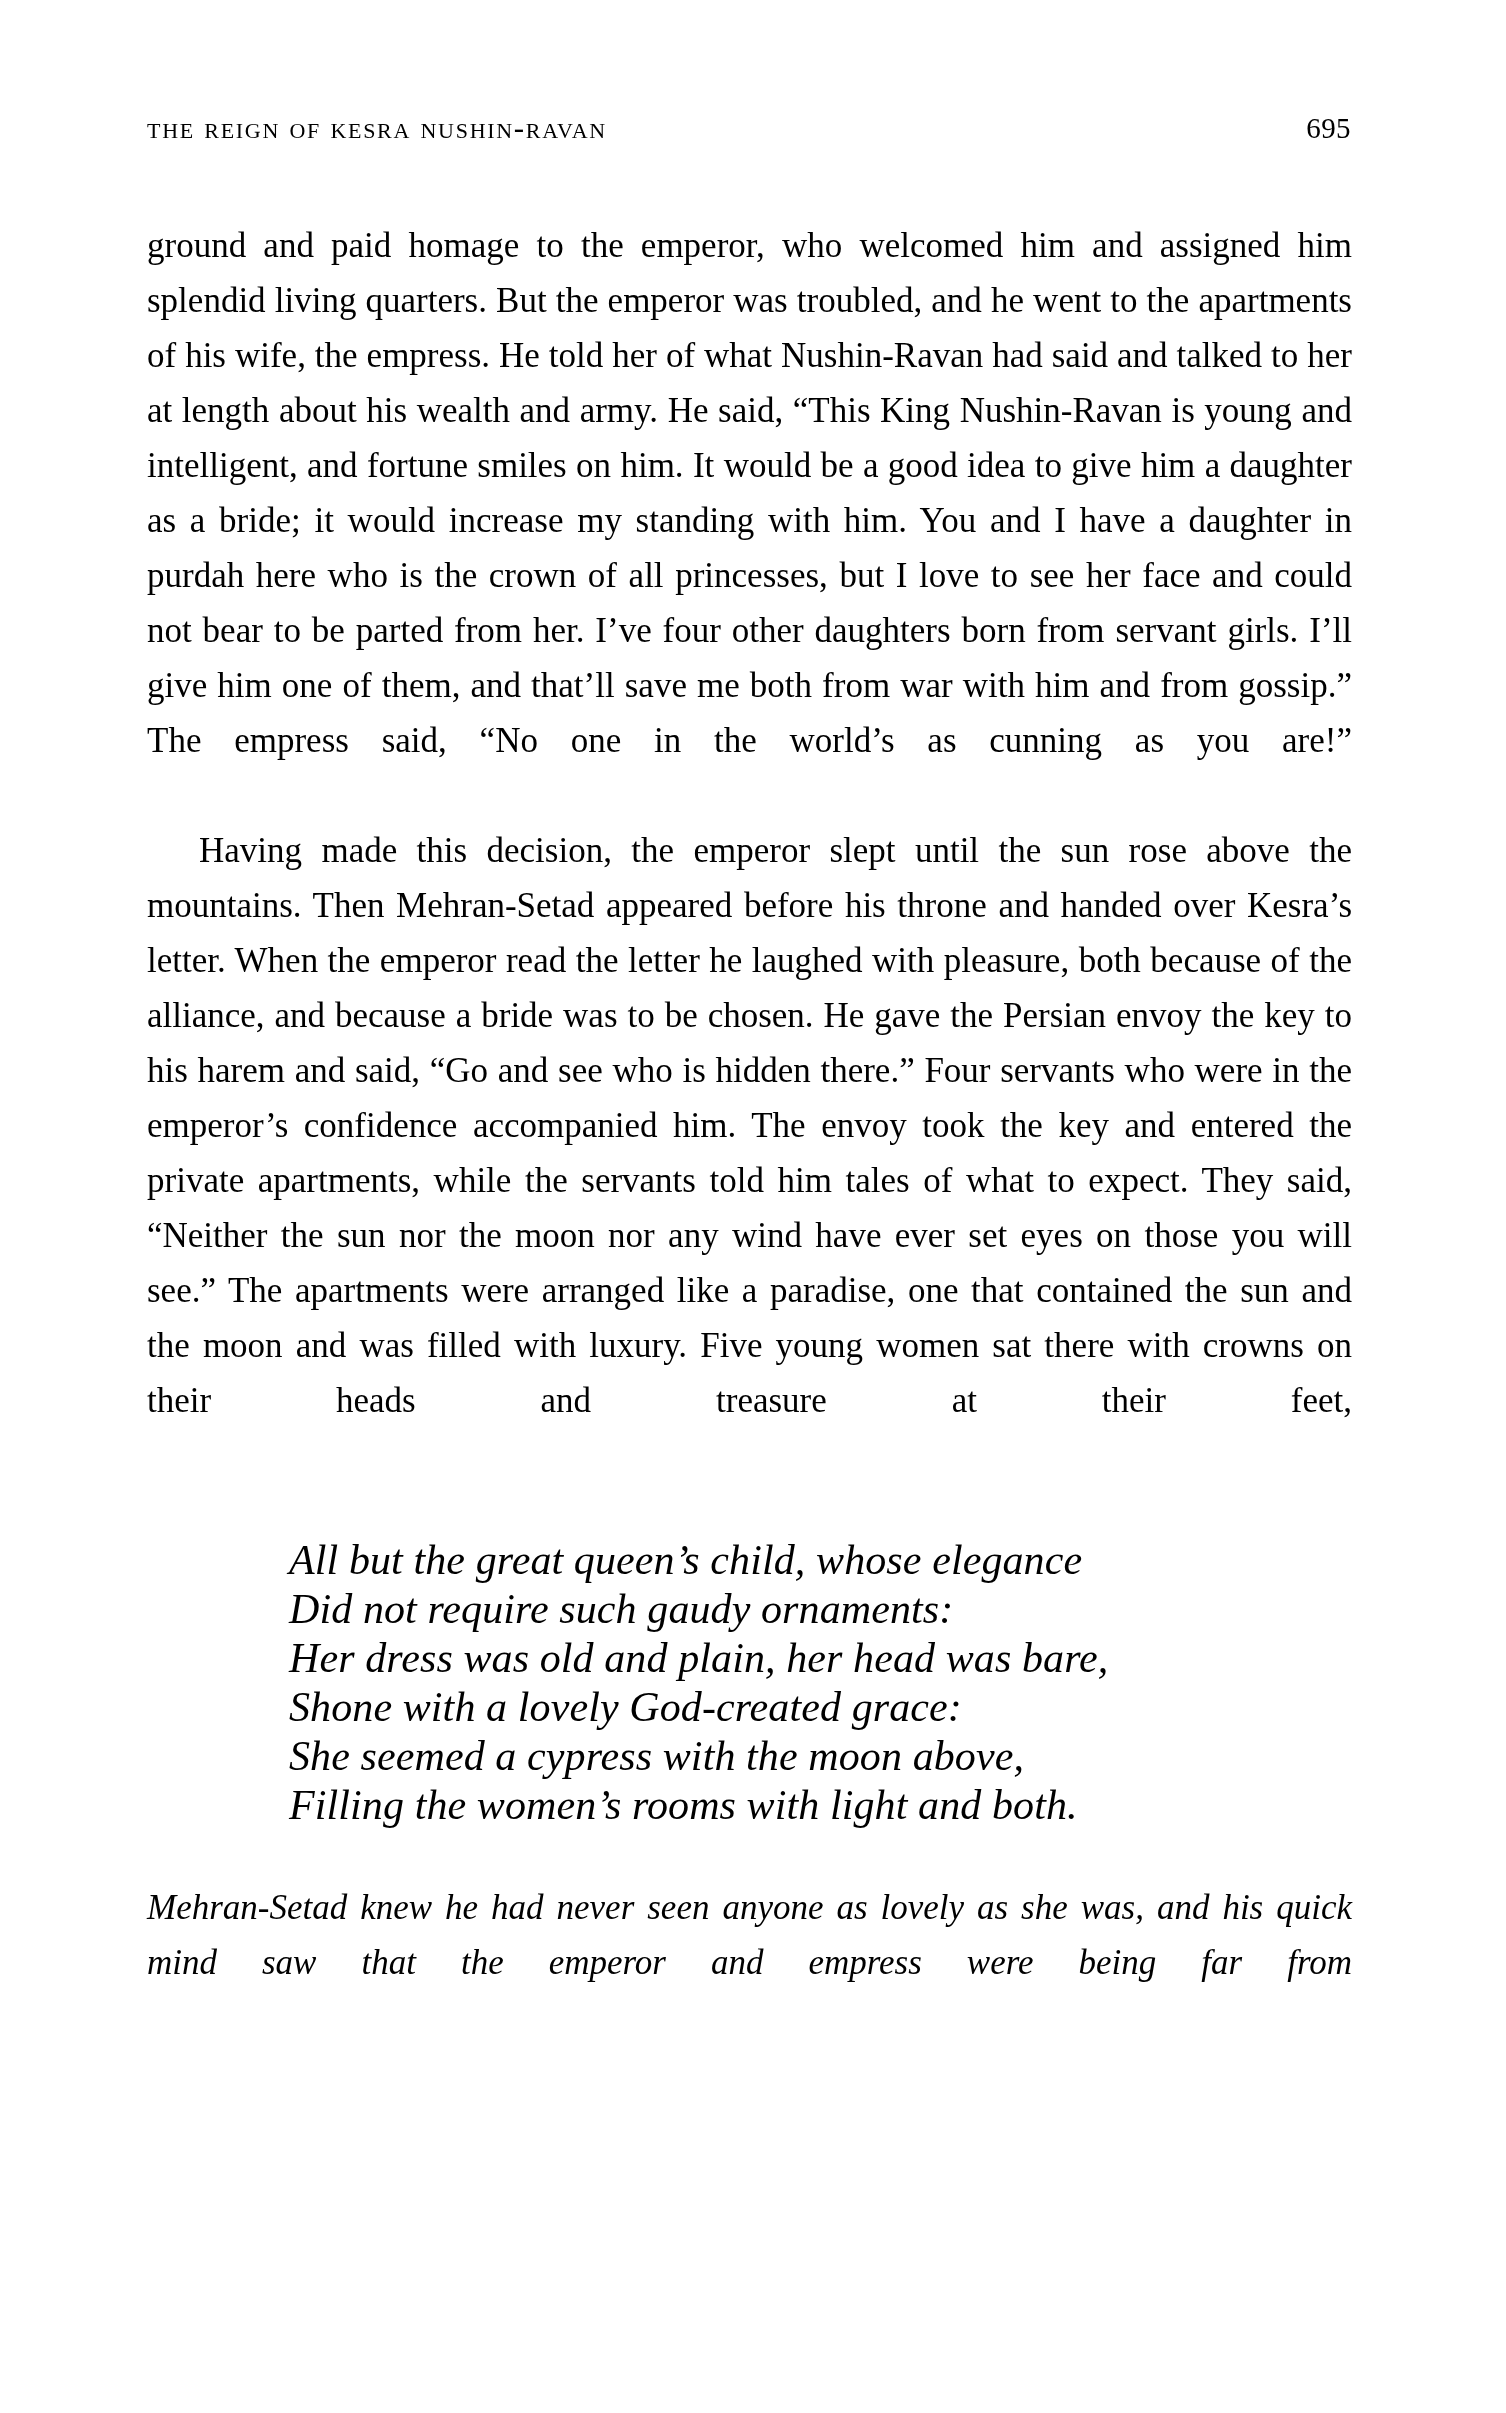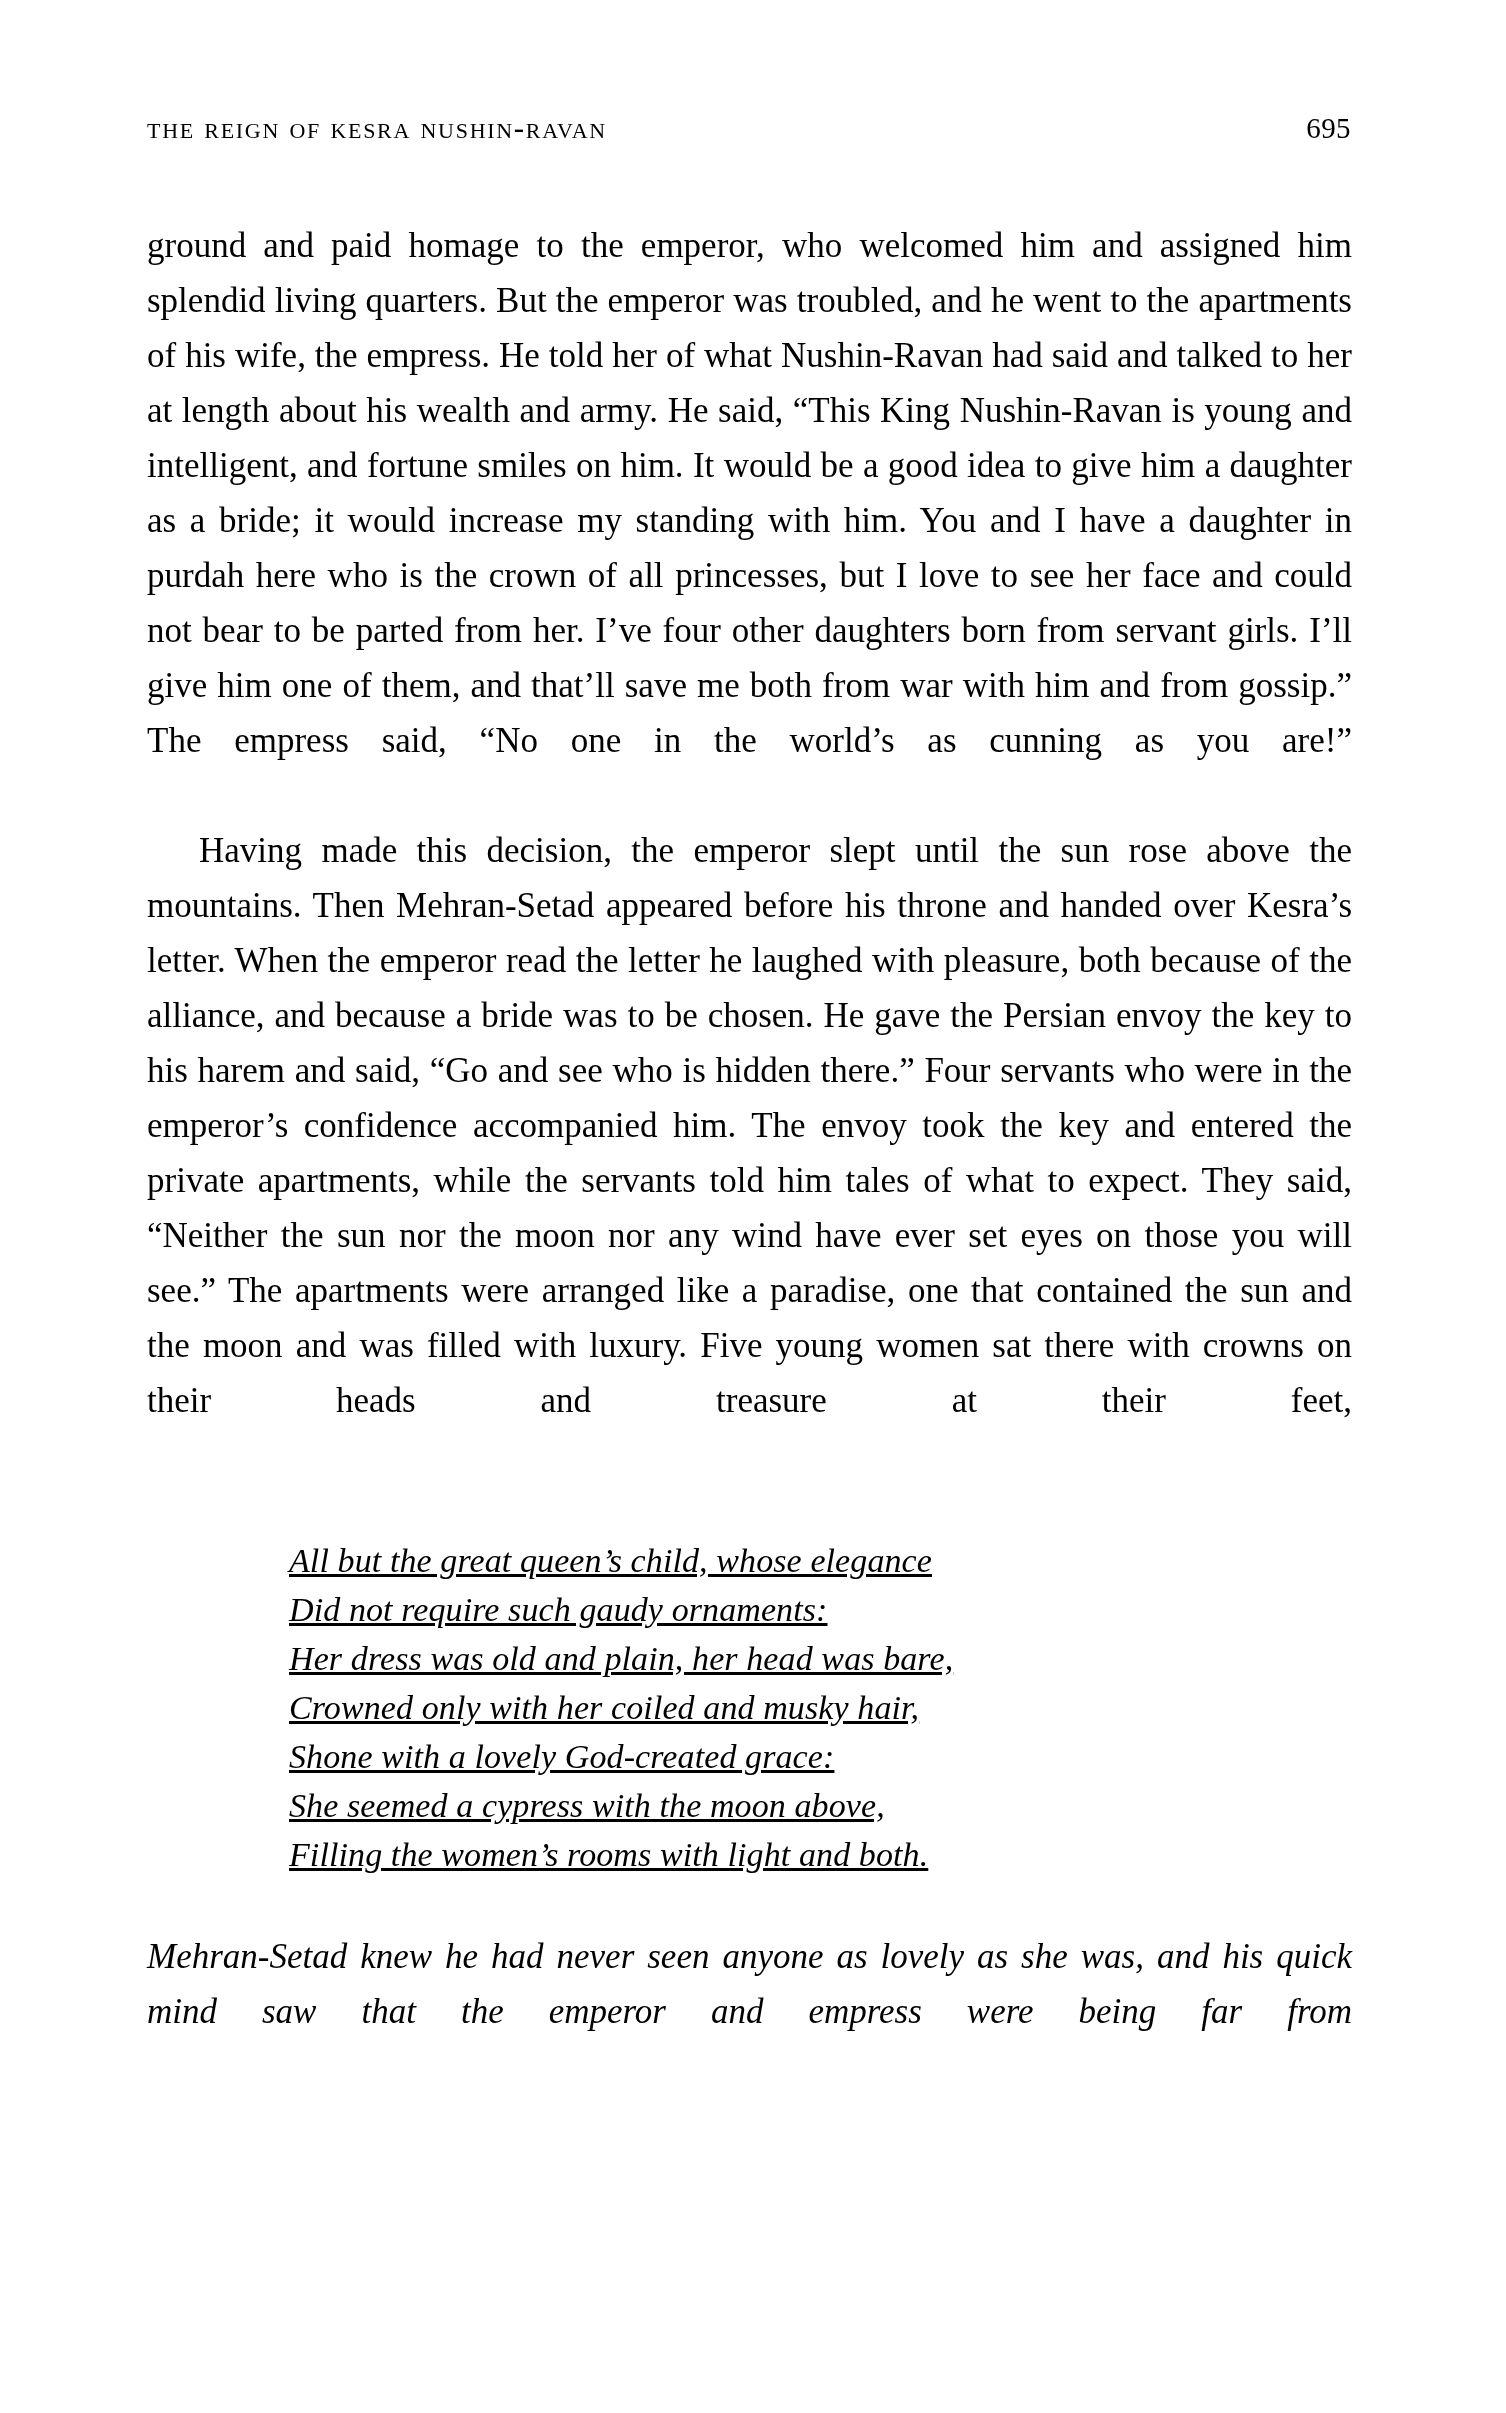--- a/index.html
+++ b/index.html
@@ -79,25 +79,24 @@
 
   
   .verse {
     margin: 0;
     padding-left: 142px;
     padding-top: 53px;
     padding-bottom: 50px;
   }
   .verse-line {
     font-style: italic;
-    font-size: 34px;
+    font-size: 42px;
     line-height: 49px;
     white-space: nowrap;
     letter-spacing: 0.1px;
-    text-decoration: underline;
   }
 
   .after-verse {
     margin: 0;
     font-style: italic;
   }
 </style>
 </head>
 <body>
 
@@ -111,21 +110,20 @@
   <div class="textblock">
 
     <p class="body-para">ground and paid homage to the emperor, who welcomed him and assigned him splendid living quarters. But the emperor was troubled, and he went to the apartments of his wife, the empress. He told her of what Nushin-Ravan had said and talked to her at length about his wealth and army. He said, “This King Nushin-Ravan is young and intelligent, and fortune smiles on him. It would be a good idea to give him a daughter as a bride; it would increase my standing with him. You and I have a daughter in purdah here who is the crown of all princesses, but I love to see her face and could not bear to be parted from her. I’ve four other daughters born from servant girls. I’ll give him one of them, and that’ll save me both from war with him and from gossip.” The empress said, “No one in the world’s as cunning as you are!”</p>
 
     <p class="body-para indent">Having made this decision, the emperor slept until the sun rose above the mountains. Then Mehran-Setad appeared before his throne and handed over Kesra’s letter. When the emperor read the letter he laughed with pleasure, both because of the alliance, and because a bride was to be chosen. He gave the Persian envoy the key to his harem and said, “Go and see who is hidden there.” Four servants who were in the emperor’s confidence accompanied him. The envoy took the key and entered the private apartments, while the servants told him tales of what to expect. They said, “Neither the sun nor the moon nor any wind have ever set eyes on those you will see.” The apartments were arranged like a paradise, one that contained the sun and the moon and was filled with luxury. Five young women sat there with crowns on their heads and treasure at their feet,</p>
 
     <div class="verse">
       <div class="verse-line">All but the great queen’s child, whose elegance</div>
       <div class="verse-line">Did not require such gaudy ornaments:</div>
       <div class="verse-line">Her dress was old and plain, her head was bare,</div>
-      <div class="verse-line">Crowned only with her coiled and musky hair,</div>
       <div class="verse-line">Shone with a lovely God-created grace:</div>
       <div class="verse-line">She seemed a cypress with the moon above,</div>
       <div class="verse-line">Filling the women’s rooms with light and both.</div>
     </div>
 
     <p class="body-para after-verse">Mehran-Setad knew he had never seen anyone as lovely as she was, and his quick mind saw that the emperor and empress were being far from</p>
 
   </div>
 
 </div>

